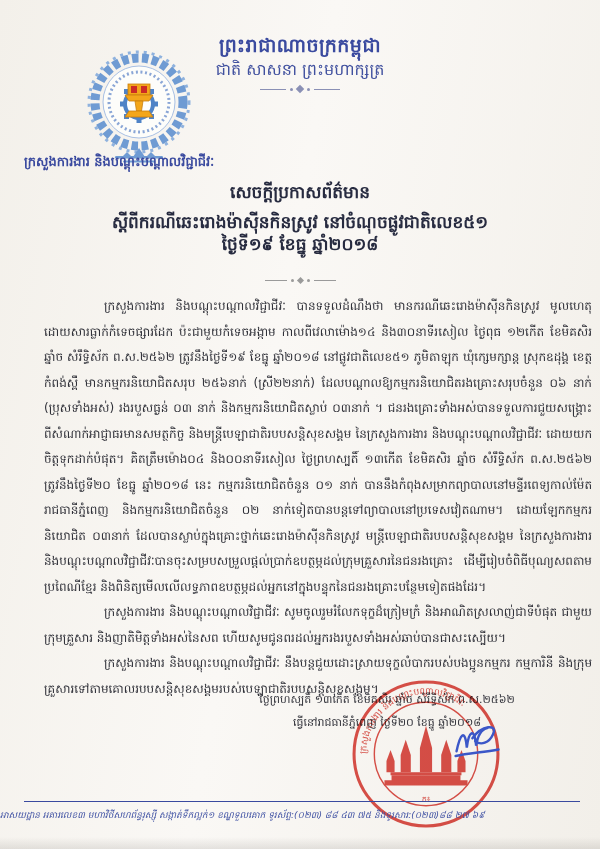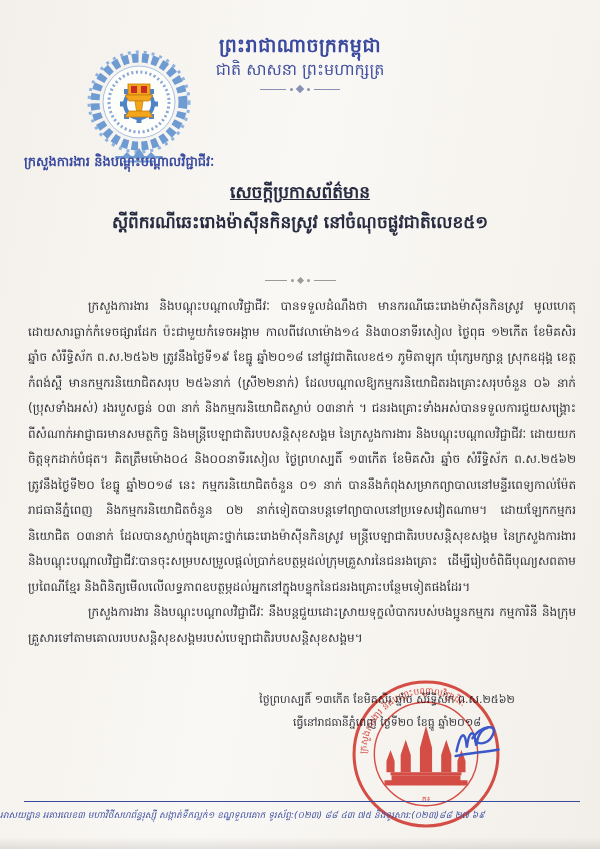--- a/index.html
+++ b/index.html
@@ -19,23 +19,23 @@
   .orn .bar { width:26px; height:0; border-top:1px solid #8a90b5; }
   .orn .dot { width:3px; height:3px; border-radius:50%; background:#8a90b5; }
   .orn .dia { width:6px; height:6px; background:#8a90b5; transform:rotate(45deg); }
   .orn-t .bar { border-top-color:#9a9a9a; width:22px; }
   .orn-t .dot { background:#9a9a9a; }
   .orn-t .dia { background:#9a9a9a; width:5px; height:5px; }
   .emblem   { position:absolute; left:79px; top:44px; width:120px; height:126px; }
   .ministry { position:absolute; left:24px; top:153px; font-size:13px; font-weight:bold; color:#3a4a9f; }
   .title    { position:absolute; top:181px; left:10px; width:580px; text-align:center;
               color:#272b40; font-weight:bold; }
-  .title .t1{ font-size:17px; margin:0 0 5px 0;text-decoration:underline; }
+  .title .t1{ font-size:17px; margin:0 0 5px 0; }
   .title .t2{ font-size:17px; line-height:22px; margin:0; }
-  .bodytext { position:absolute; left:28px; top:294px; width:548px; font-size:12px;
+  .bodytext { position:absolute; left:44px; top:294px; width:548px; font-size:12px;
               line-height:25.5px; text-align:justify; color:#2f3038; }
   .bodytext p { margin:0; text-indent:60px; word-break:break-word; }
   .signoff  { position:absolute; right:22px; top:688px; width:382px; text-align:center;
               font-size:11px; line-height:23px; color:#2f3038; }
   .stamp    { position:absolute; left:350px; top:678px; width:152px; height:152px;
               opacity:.92; mix-blend-mode:multiply; }
   .signature{ position:absolute; left:450px; top:720px; width:56px; height:44px; }
   .footer-rule { position:absolute; left:24px; right:20px; top:801px;
               border-top:1.5px solid #3a4a9f; }
   .footer   { position:absolute; left:0; width:100%; top:809px; text-align:left;
@@ -90,31 +90,33 @@
       <span class="dia"></span>
     <span class="dot"></span>
       <span class="bar"></span>
   </div>
 
   <div class="ministry">ក្រសួងការងារ និងបណ្ដុះបណ្ដាលវិជ្ជាជីវៈ</div>
 
   <div class="title">
     <p class="t1">សេចក្ដីប្រកាសព័ត៌មាន</p>
     <p class="t2">ស្ដីពីករណីឆេះរោងម៉ាស៊ីនកិនស្រូវ នៅចំណុចផ្លូវជាតិលេខ៥១</p>
+    <p class="t2">ថ្ងៃទី១៩ ខែធ្នូ ឆ្នាំ២០១៨</p>
   </div>
   <div class="orn orn-t">
     <span class="bar"></span>
       <span class="dot"></span>
       <span class="dia"></span>
     <span class="dot"></span>
       <span class="bar"></span>
   </div>
 
   <div class="bodytext">
     <p>ក្រសួងការងារ និងបណ្ដុះបណ្ដាលវិជ្ជាជីវៈ បានទទួលដំណឹងថា មានករណីឆេះរោងម៉ាស៊ីនកិនស្រូវ មូលហេតុដោយសារធ្លាក់កំទេចផ្សារដែក ប៉ះជាមួយកំទេចអង្កាម កាលពីវេលាម៉ោង១៤ និង៣០នាទីរសៀល ថ្ងៃពុធ ១២កើត ខែមិគសិរ ឆ្នាំច សំរឹទ្ធិស័ក ព.ស.២៥៦២ ត្រូវនឹងថ្ងៃទី១៩ ខែធ្នូ ឆ្នាំ២០១៨ នៅផ្លូវជាតិលេខ៥១ ភូមិតាឡុក ឃុំក្សេមក្សាន្ដ ស្រុកឧដុង្គ ខេត្តកំពង់ស្ពឺ មានកម្មករនិយោជិតសរុប ២៥៦នាក់ (ស្រី២២នាក់) ដែលបណ្ដាលឱ្យកម្មករនិយោជិតរងគ្រោះសរុបចំនួន ០៦ នាក់ (ប្រុសទាំងអស់) រងរបួសធ្ងន់ ០៣ នាក់ និងកម្មករនិយោជិតស្លាប់ ០៣នាក់ ។ ជនរងគ្រោះទាំងអស់បានទទួលការជួយសង្គ្រោះ ពីសំណាក់អាជ្ញាធរមានសមត្ថកិច្ច និងមន្ត្រីបេឡាជាតិរបបសន្តិសុខសង្គម នៃក្រសួងការងារ និងបណ្ដុះបណ្ដាលវិជ្ជាជីវៈ ដោយយកចិត្តទុកដាក់បំផុត។ គិតត្រឹមម៉ោង០៤ និង០០នាទីរសៀល ថ្ងៃព្រហស្បតិ៍ ១៣កើត ខែមិគសិរ ឆ្នាំច សំរឹទ្ធិស័ក ព.ស.២៥៦២ ត្រូវនឹងថ្ងៃទី២០ ខែធ្នូ ឆ្នាំ២០១៨ នេះ កម្មករនិយោជិតចំនួន ០១ នាក់ បាននឹងកំពុងសម្រាកព្យាបាលនៅមន្ទីរពេទ្យកាល់ម៉ែត រាជធានីភ្នំពេញ និងកម្មករនិយោជិតចំនួន ០២ នាក់ទៀតបានបន្តទៅព្យាបាលនៅប្រទេសវៀតណាម។ ដោយឡែកកម្មករនិយោជិត ០៣នាក់ ដែលបានស្លាប់ក្នុងគ្រោះថ្នាក់ឆេះរោងម៉ាស៊ីនកិនស្រូវ មន្ត្រីបេឡាជាតិរបបសន្តិសុខសង្គម នៃក្រសួងការងារ និងបណ្ដុះបណ្ដាលវិជ្ជាជីវៈបានចុះសម្របសម្រួលផ្ដល់ប្រាក់ឧបត្ថម្ភដល់ក្រុមគ្រួសារនៃជនរងគ្រោះ ដើម្បីរៀបចំពិធីបុណ្យសពតាមប្រពៃណីខ្មែរ និងពិនិត្យមើលលើលទ្ធភាពឧបត្ថម្ភដល់អ្នកនៅក្នុងបន្ទុកនៃជនរងគ្រោះបន្ថែមទៀតផងដែរ។</p>
+    <p>ក្រសួងការងារ និងបណ្ដុះបណ្ដាលវិជ្ជាជីវៈ សូមចូលរួមរំលែកទុក្ខដ៏ក្រៀមក្រំ និងអាណិតស្រលាញ់ជាទីបំផុត ជាមួយក្រុមគ្រួសារ និងញាតិមិត្តទាំងអស់នៃសព ហើយសូមជូនពរដល់អ្នករងរបួសទាំងអស់ឆាប់បានជាសះស្បើយ។</p>
     <p>ក្រសួងការងារ និងបណ្ដុះបណ្ដាលវិជ្ជាជីវៈ នឹងបន្តជួយដោះស្រាយទុក្ខលំបាករបស់បងប្អូនកម្មករ កម្មការិនី និងក្រុមគ្រួសារទៅតាមគោលរបបសន្តិសុខសង្គមរបស់បេឡាជាតិរបបសន្តិសុខសង្គម។</p>
   </div>
 
   <div class="signoff">
     <div>ថ្ងៃព្រហស្បតិ៍ ១៣កើត ខែមិគសិរ ឆ្នាំច សំរឹទ្ធិស័ក ព.ស.២៥៦២</div>
     <div>ធ្វើនៅរាជធានីភ្នំពេញ ថ្ងៃទី២០ ខែធ្នូ ឆ្នាំ២០១៨</div>
   </div>
 
   <svg class="stamp" viewBox="0 0 150 150" xmlns="http://www.w3.org/2000/svg">
     <defs>

